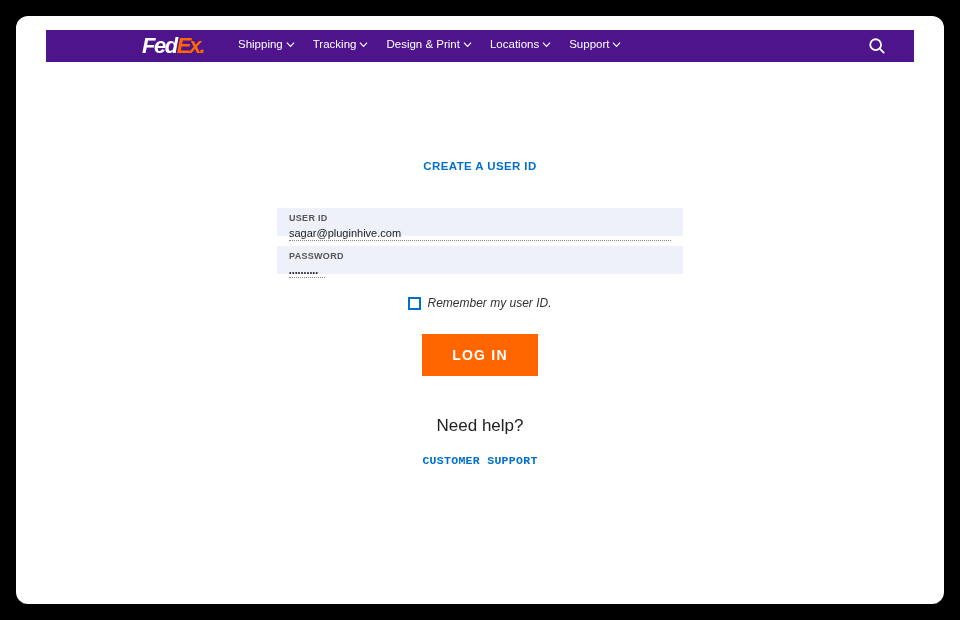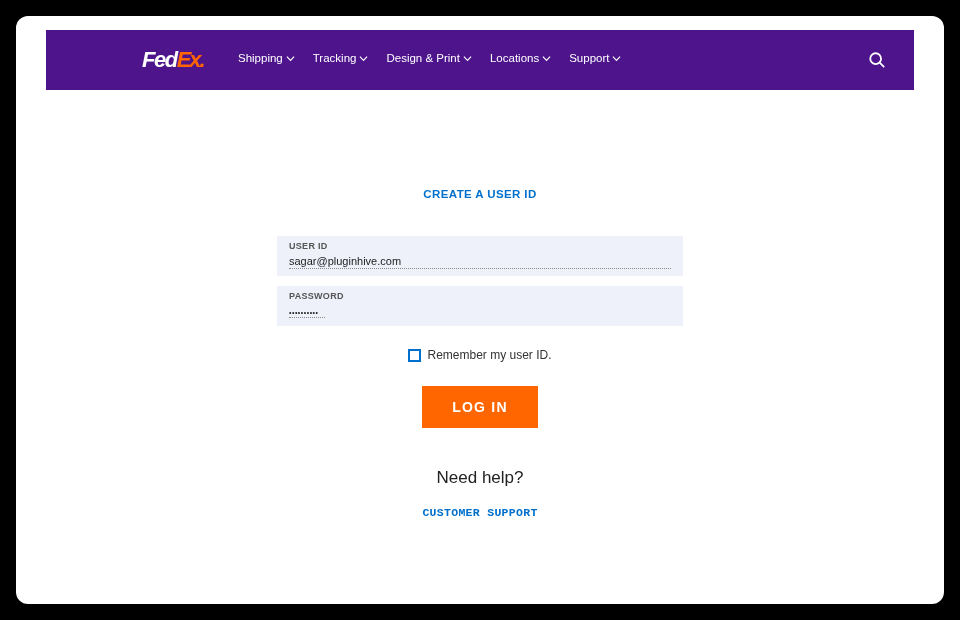--- a/index.html
+++ b/index.html
@@ -14,21 +14,21 @@
   .frame {
     width: 928px;
     height: 588px;
     background: #fff;
     border-radius: 12px;
     overflow: hidden;
     position: relative;
   }
   .header {
     background: #4d148c;
-    height: 60px;
+    height: 32px;
     margin: 14px 30px 0 30px;
     display: flex;
     align-items: center;
     padding: 0 24px 4px 96px;
     position: relative;
   }
   .logo {
     position: absolute;
     left: 96px;
     top: 50%;
@@ -112,21 +112,21 @@
   }
   .form {
     width: 406px;
     margin: 34px auto 0 auto;
   }
   .field {
     background: #eef0fa;
     text-align: left;
     padding: 6px 12px 4px 12px;
     margin-bottom: 10px;
-    height: 40px;
+    height: 28px;
     position: relative;
   }
   .field-label {
     font-size: 9px;
     font-weight: 700;
     color: #555;
     letter-spacing: 0.3px;
     display: block;
     line-height: 1;
   }
@@ -161,20 +161,21 @@
     width: 13px;
     height: 13px;
     border: 2px solid #0070cc;
     background: #fff;
     display: inline-block;
     cursor: pointer;
   }
   .remember-label {
     font-size: 12px;
     color: #333;
+    font-style: italic;
   }
   .login-btn {
     background: #ff6600;
     color: #fff;
     border: none;
     font-size: 14px;
     font-weight: 800;
     letter-spacing: 1.2px;
     padding: 13px 30px;
     margin-top: 24px;

